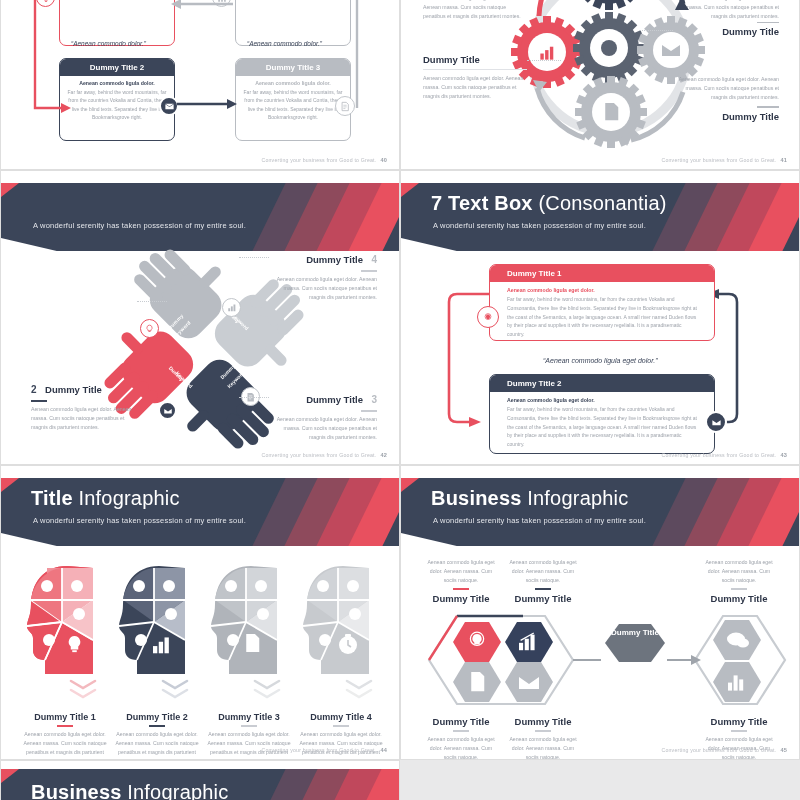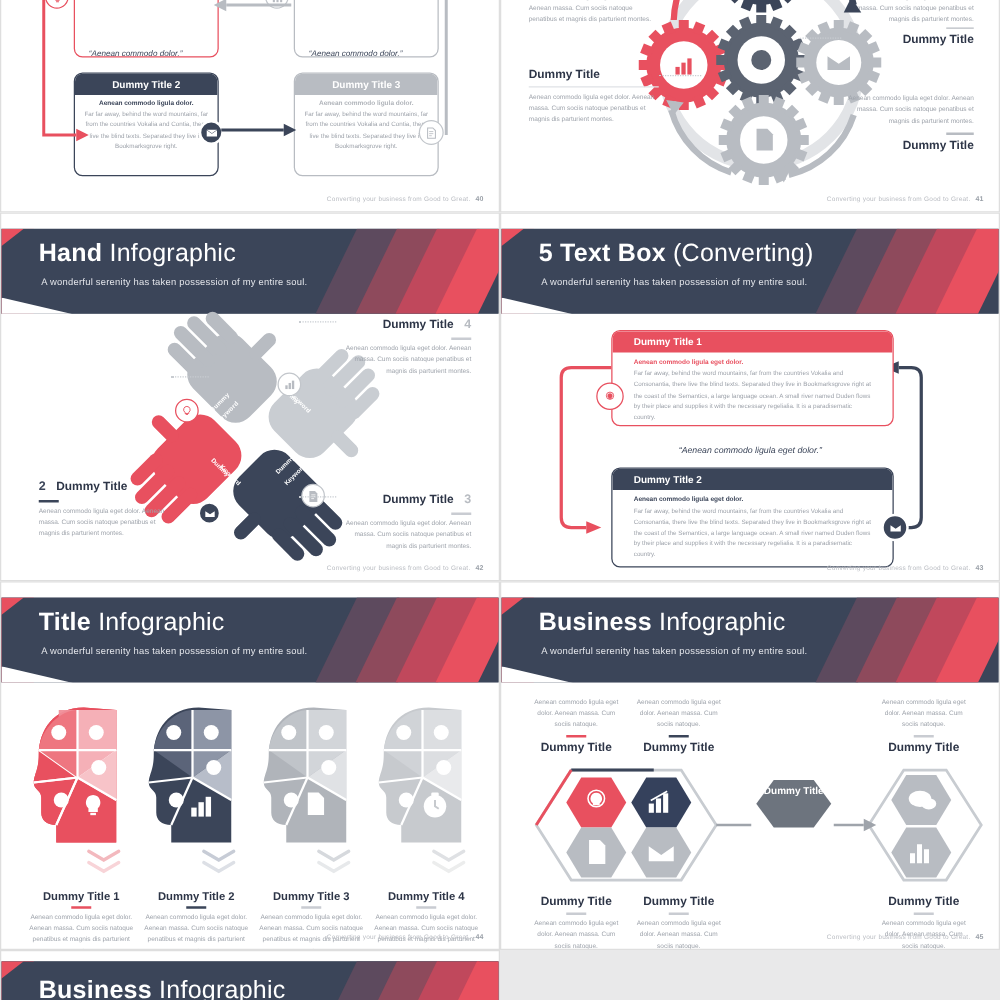--- a/index.html
+++ b/index.html
@@ -362,21 +362,20 @@
     <div class="banner">
       <div class="redstrip"></div>
       <div class="navywedge"></div>
       <div class="diamonds">
         <div class="dia" style="right:96px; background:#5d4a5e;"></div>
         <div class="dia" style="right:64px; background:#8e4a5c;"></div>
         <div class="dia" style="right:32px; background:#c0485c;"></div>
         <div class="dia" style="right:0px;  background:#e8505f;"></div>
       </div>
       <div class="btm-notch"></div>
-      <h1><span>Hand</span><span class="light"> Infographic</span></h1>
       <div class="sub">A wonderful serenity has taken possession of my entire soul.</div>
     </div>
 
     <svg style="position:absolute; left:108px; top:86px;" width="190" height="190">
 
       <g transform="translate(95,92) rotate(-45)">
         <rect x="-8" y="-78" width="56" height="64" rx="16" fill="#b8bcc2"></rect>
         <rect x="-2" y="-100" width="11" height="36" rx="5.5" fill="#b8bcc2"></rect>
         <rect x="11" y="-106" width="11" height="42" rx="5.5" fill="#b8bcc2"></rect>
         <rect x="24" y="-104" width="11" height="40" rx="5.5" fill="#b8bcc2"></rect>
@@ -483,21 +482,21 @@
     <div class="banner">
       <div class="redstrip"></div>
       <div class="navywedge"></div>
       <div class="diamonds">
         <div class="dia" style="right:96px; background:#5d4a5e;"></div>
         <div class="dia" style="right:64px; background:#8e4a5c;"></div>
         <div class="dia" style="right:32px; background:#c0485c;"></div>
         <div class="dia" style="right:0px;  background:#e8505f;"></div>
       </div>
       <div class="btm-notch"></div>
-      <h1><span>5 Text Box</span><span class="light"> (Converting)</span></h1>
+      <h1><span>7 Text Box</span><span class="light"> (Consonantia)</span></h1>
       <div class="sub">A wonderful serenity has taken possession of my entire soul.</div>
     </div>
 
     <svg style="position:absolute; left:0; top:85px;" width="400" height="200">
       <path d="M88 38 H56 Q48 38 48 46 V158 Q48 166 56 166 H68" stroke="#e8505f" stroke-width="2.6" fill="none"></path>
       <polygon points="68,161 80,166 68,171" fill="#e8505f"></polygon>
       <path d="M312 166 H328 Q336 166 336 158 V46 Q336 38 328 38 H318" stroke="#3b4559" stroke-width="2.6" fill="none"></path>
       <polygon points="318,33 306,38 318,43" fill="#3b4559"></polygon>
     </svg>
 

